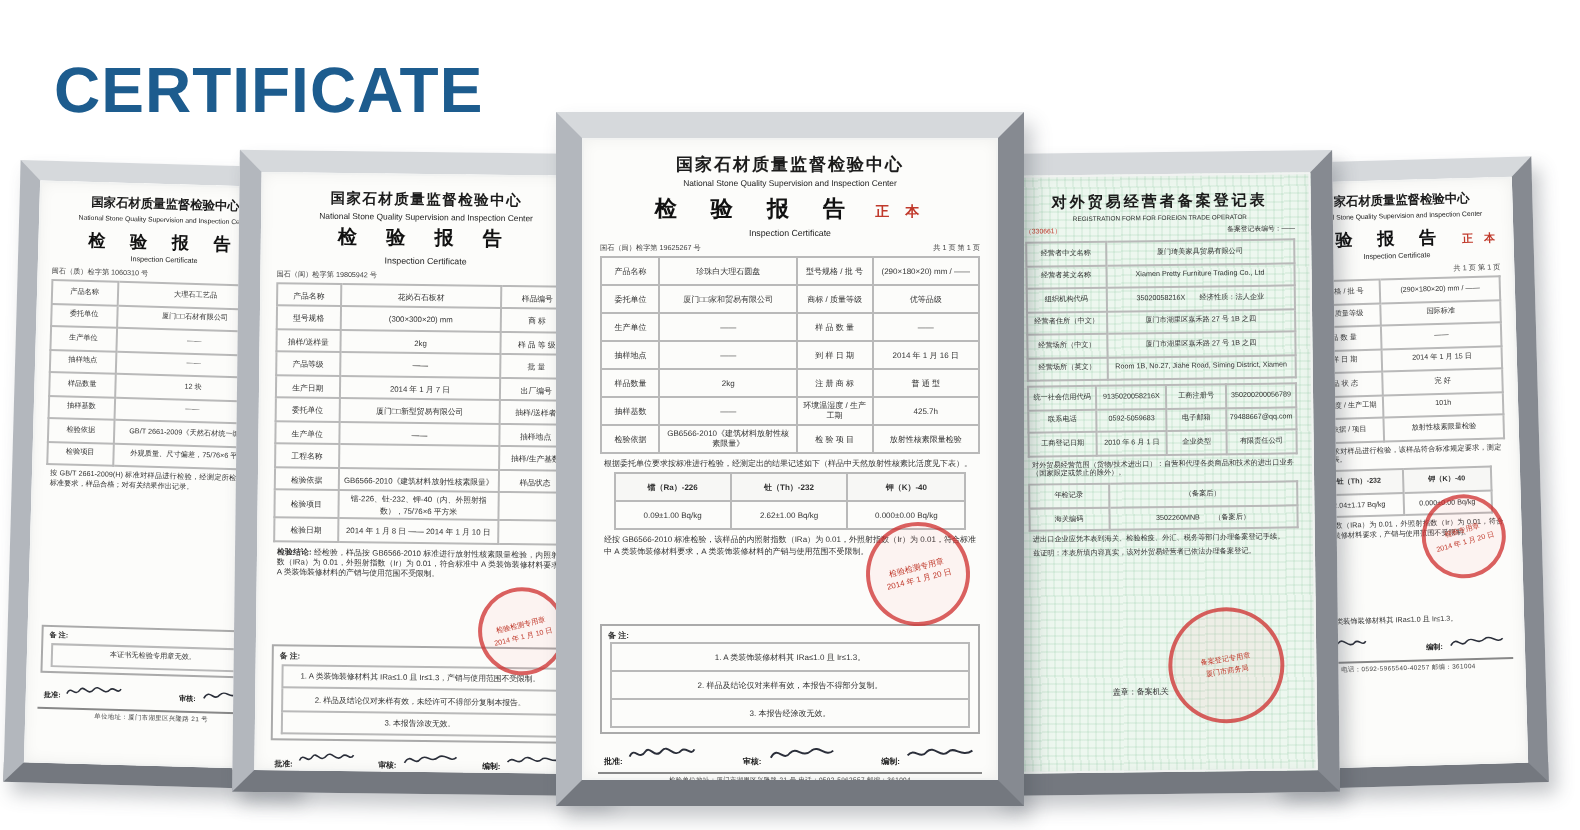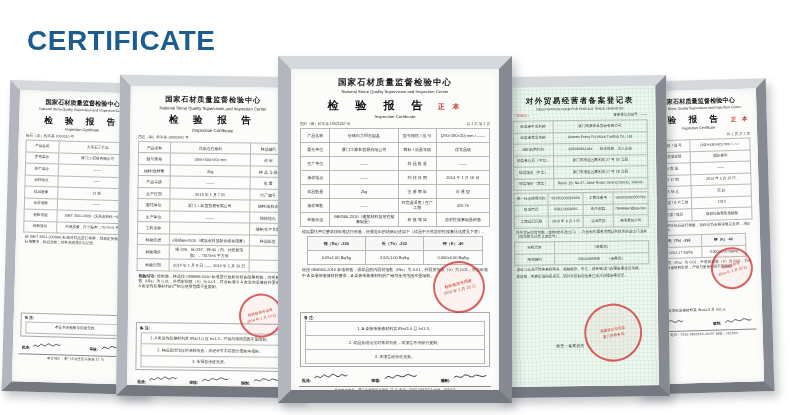--- a/index.html
+++ b/index.html
@@ -3,21 +3,21 @@
 <meta charset="utf-8">
 <style>
   html,body{margin:0;padding:0;}
   body{
     width:790px;height:415px;position:relative;overflow:hidden;
     background:#ffffff;
     font-family:"Liberation Sans","DejaVu Sans",sans-serif;
   }
   .page-title{
     position:absolute;left:27px;top:6px;
-    font-size:28px;font-weight:bold;color:#1d5c8e;letter-spacing:.5px;
+    font-size:32px;font-weight:bold;color:#1d5c8e;letter-spacing:.5px;
   }
   .stage{position:absolute;inset:0;}
 
   
   .frame{
     position:absolute;box-sizing:border-box;border-style:solid;
     border-color:#d6d9dc #868a91 #74787f #b3b7bd;
     background:#fff;
     box-shadow:4px 6px 9px rgba(70,75,85,.30);
   }

